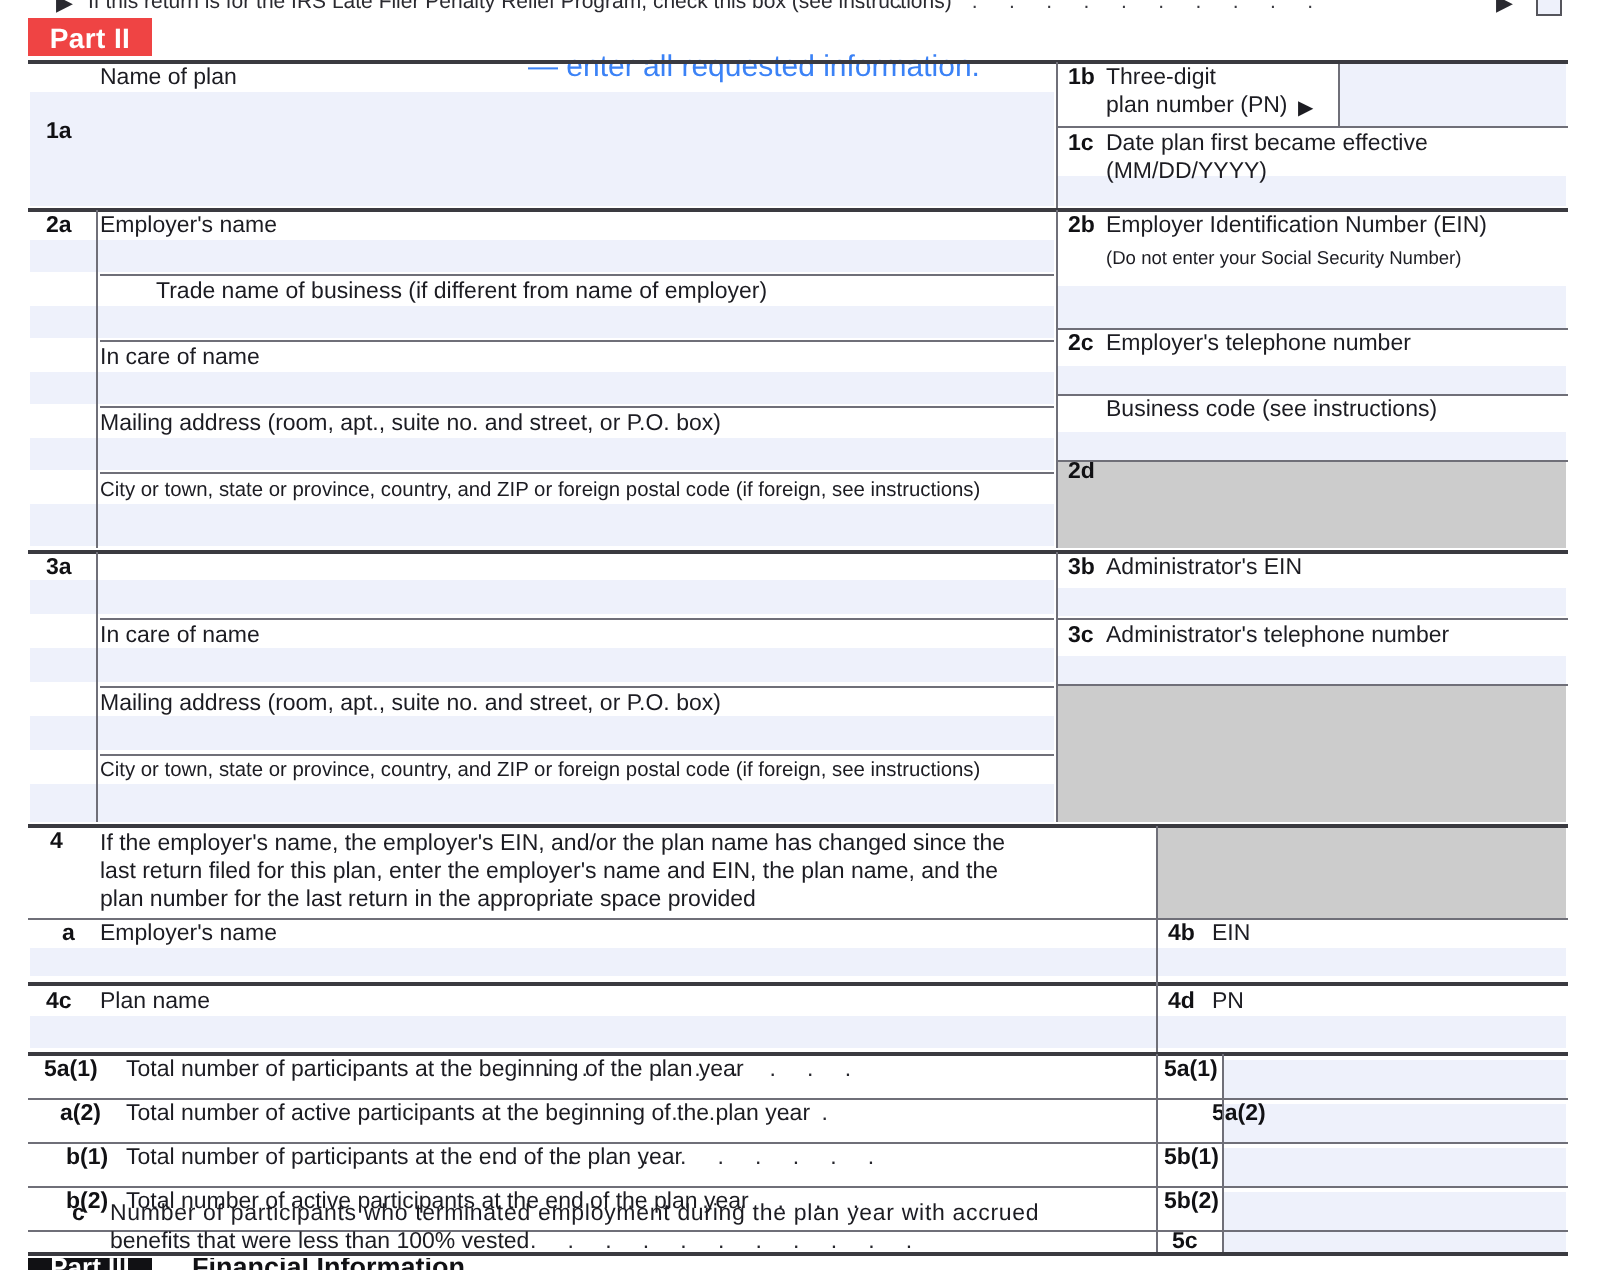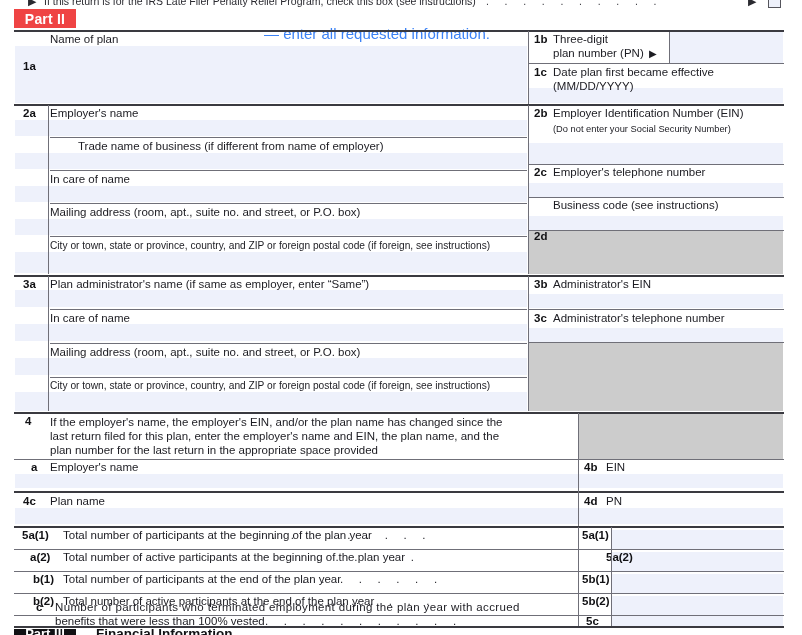--- a/index.html
+++ b/index.html
@@ -177,21 +177,20 @@
   <div class="abs fill" style="left:15px; top:290px; width:512px; height:17px;"></div>
   <div class="abs fill" style="left:15px; top:324px; width:512px; height:17px;"></div>
   <div class="abs fill" style="left:15px; top:358px; width:512px; height:17px;"></div>
   <div class="abs fill" style="left:15px; top:392px; width:512px; height:19px;"></div>
 
   <div class="abs fill" style="left:529px; top:294px; width:254px; height:14px;"></div>
   <div class="abs fill" style="left:529px; top:328px; width:254px; height:14px;"></div>
   <div class="abs gray" style="left:529px; top:343px; width:254px; height:68px;"></div>
 
   <div class="num" style="left:23px; top:278px;">3a</div>
-  <div class="lbl" style="left:50px; top:278px;">Plan administrator's name (if same as employer, enter “Same”)</div>
   <div class="lbl" style="left:50px; top:312px;">In care of name</div>
   <div class="lbl" style="left:50px; top:346px;">Mailing address (room, apt., suite no. and street, or P.O. box)</div>
   <div class="lbl-tight" style="left:50px; top:380px;">City or town, state or province, country, and ZIP or foreign postal code (if foreign, see instructions)</div>
 
   <div class="num" style="left:534px; top:278px;">3b</div>
   <div class="lbl" style="left:553px; top:278px;">Administrator's EIN</div>
   <div class="num" style="left:534px; top:312px;">3c</div>
   <div class="lbl" style="left:553px; top:312px;">Administrator's telephone number</div>
 
   <div class="hr-thin" style="left:50px; top:309px; width:477px;"></div>

